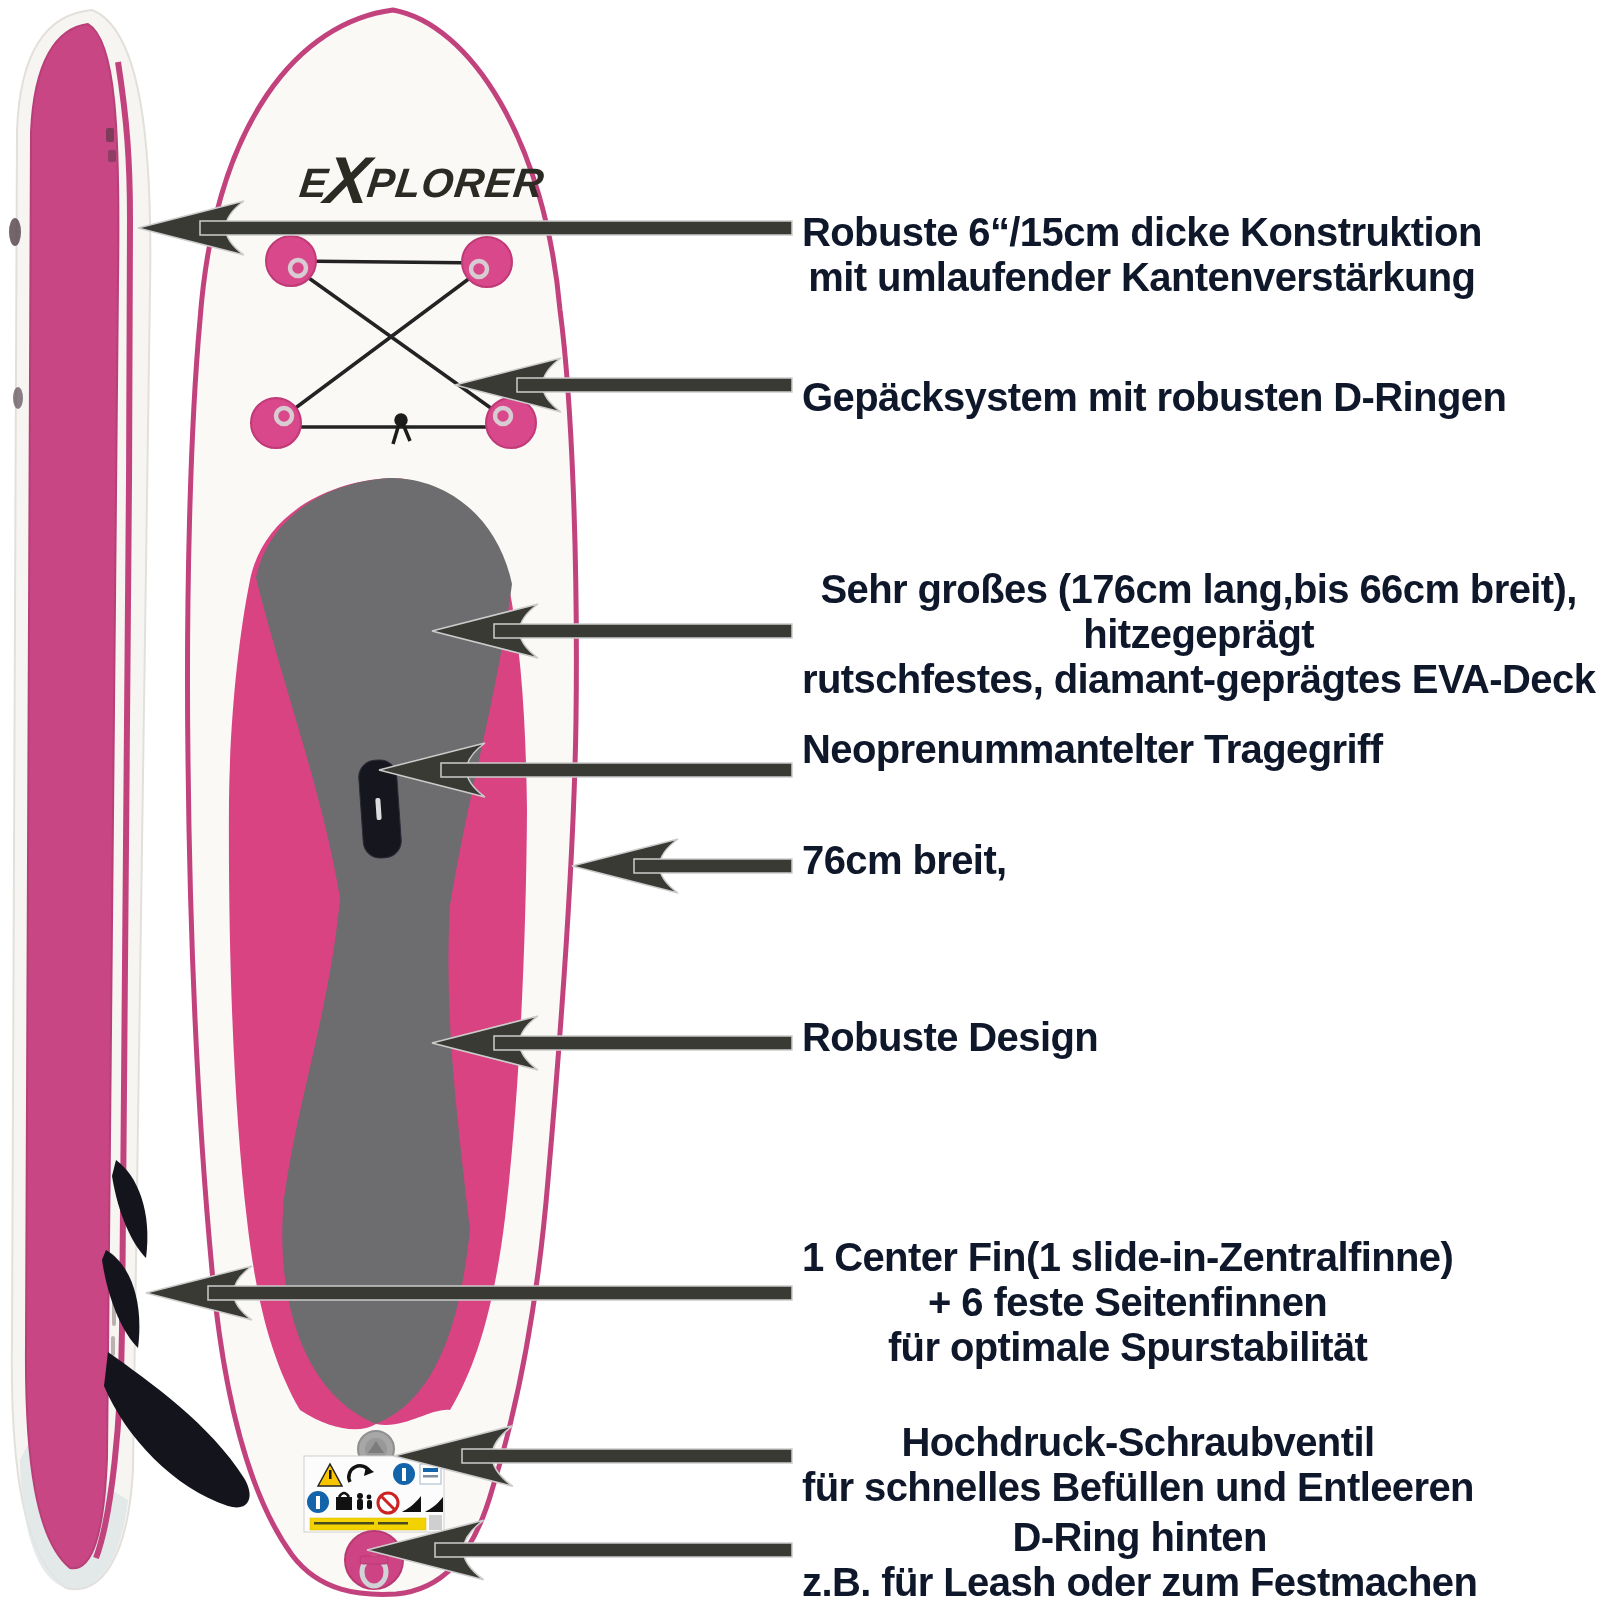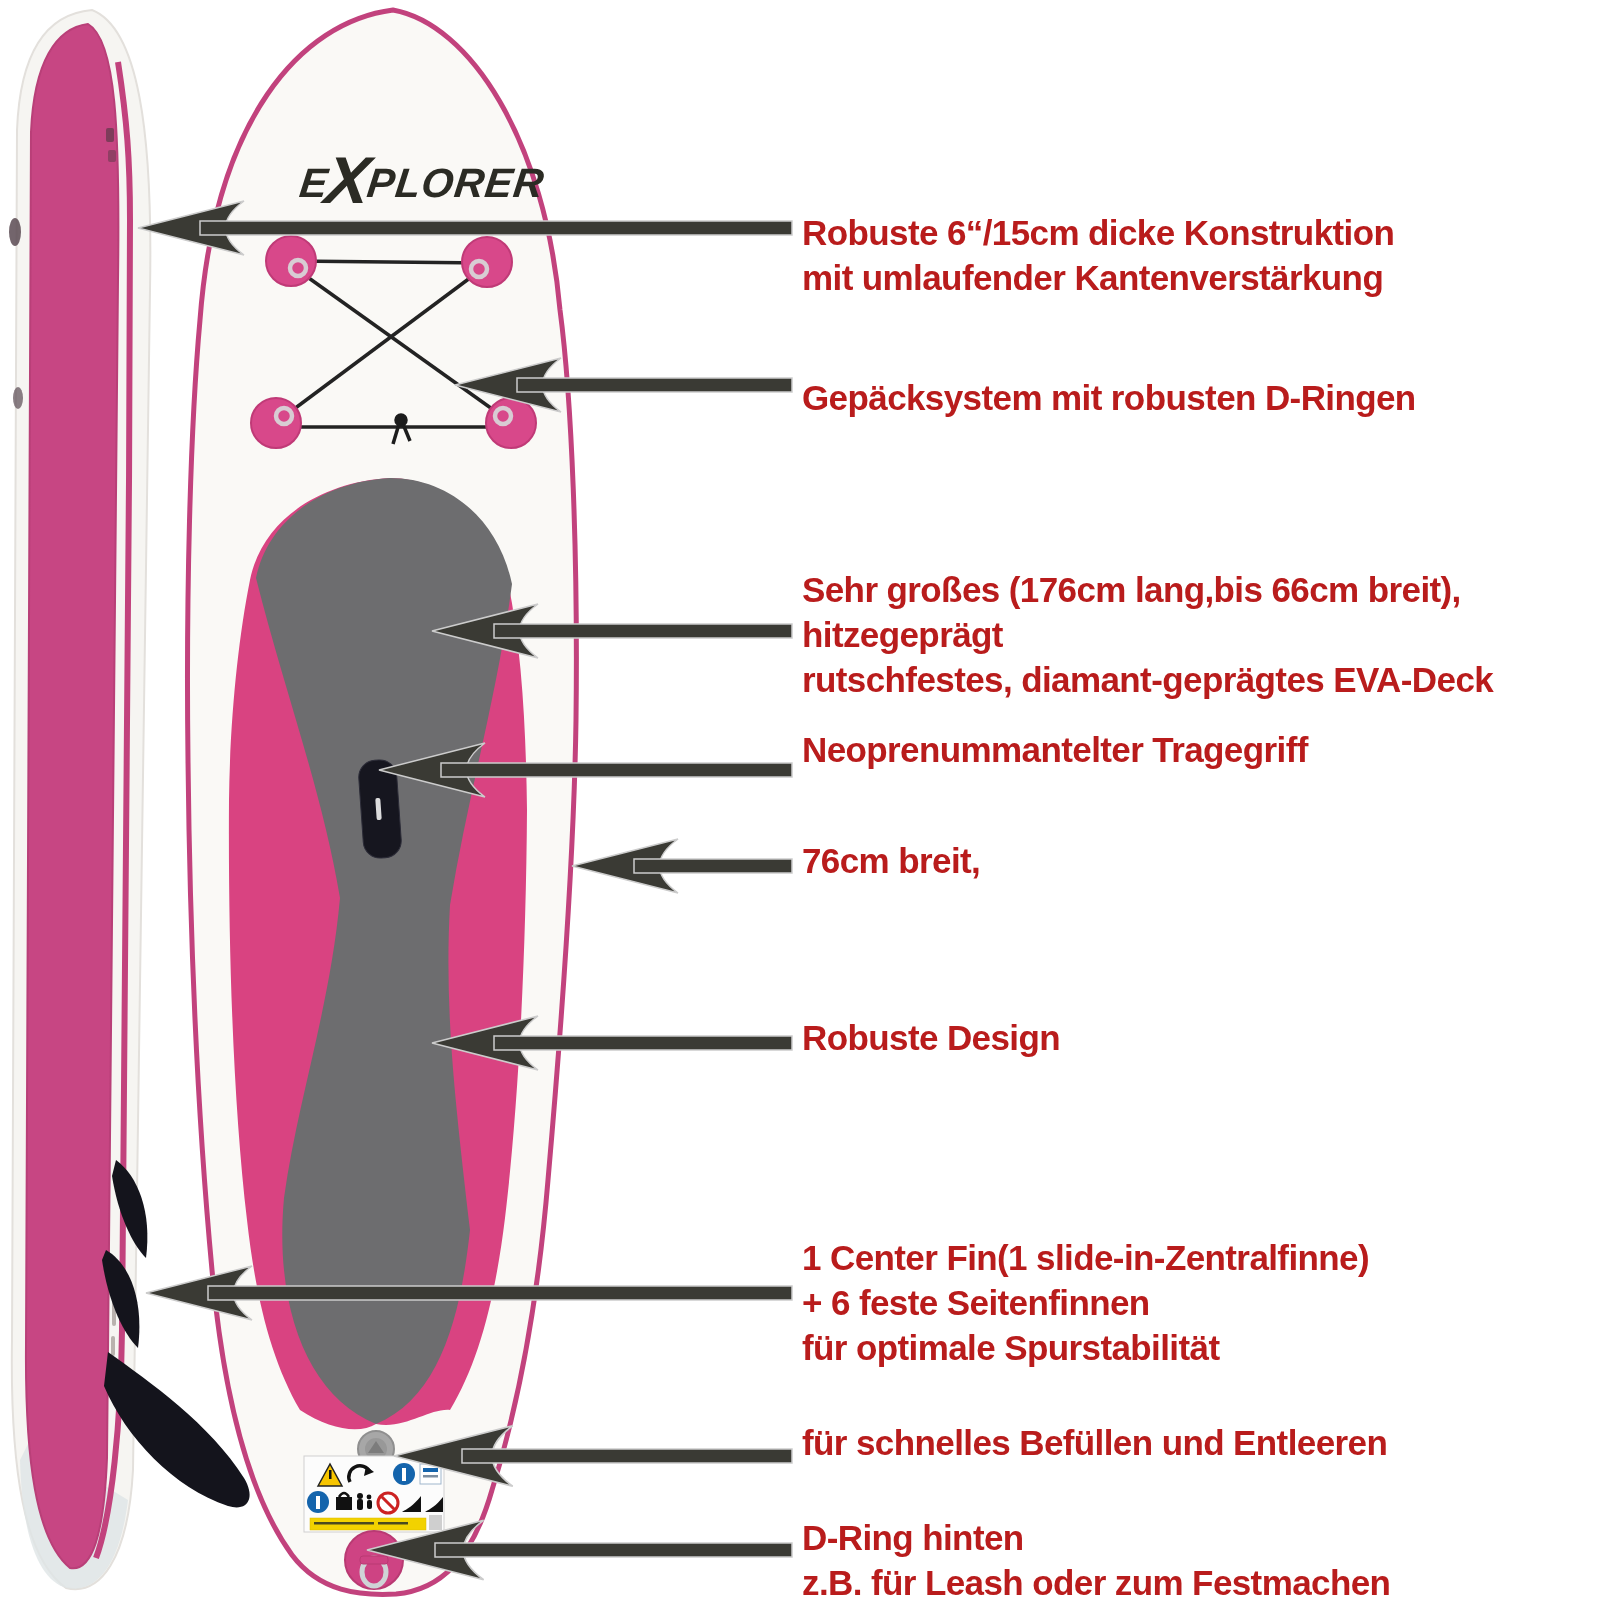--- a/index.html
+++ b/index.html
@@ -1,20 +1,20 @@
 <!DOCTYPE html>
 <html><head>
 <meta charset="utf-8">
 <style>
   html,body{margin:0;padding:0;background:#ffffff;}
   #canvas{position:relative;width:1600px;height:1600px;background:#ffffff;overflow:hidden;
           font-family:"Liberation Sans","DejaVu Sans",sans-serif;}
   #art{position:absolute;left:0;top:0;width:1600px;height:1600px;}
-  .ann{position:absolute;left:802px;color:#b91c1c;font-weight:bold;font-size:35px;
-       line-height:45px;letter-spacing:-0.6px;white-space:nowrap;}
+  .ann{position:absolute;left:802px;color:#0f172a;font-weight:bold;font-size:40px;
+       line-height:45px;letter-spacing:-0.6px;white-space:nowrap;text-align:center;}
   .logo{position:absolute;left:300px;top:146px;width:220px;height:74px;color:#2b2b24;
         transform:skewX(-7deg);font-weight:bold;font-style:italic;font-size:41px;
         letter-spacing:1px;display:flex;align-items:center;}
   .logo .bigx{font-size:66px;font-weight:800;line-height:40px;margin:0 -3px 6px -3px;}
   .handle-mark{position:absolute;left:376px;top:798px;width:5px;height:22px;background:rgba(255,255,255,.85);
         border-radius:2px;transform:rotate(-4deg);}
 </style>
 </head>
 <body>
 
@@ -216,20 +216,21 @@
 </div>
 <div class="ann" style="top:1015px">
   <div>Robuste Design</div>
 </div>
 <div class="ann" style="top:1235px">
   <div>1 Center Fin(1 slide-in-Zentralfinne)</div>
   <div>+ 6 feste Seitenfinnen</div>
   <div>für optimale Spurstabilität</div>
 </div>
 <div class="ann" style="top:1420px">
+  <div>Hochdruck-Schraubventil</div>
   <div>für schnelles Befüllen und Entleeren</div>
 </div>
 <div class="ann" style="top:1515px">
   <div>D-Ring hinten</div>
   <div>z.B. für Leash oder zum Festmachen</div>
 </div>
 
 </div>
 
 </body></html>

